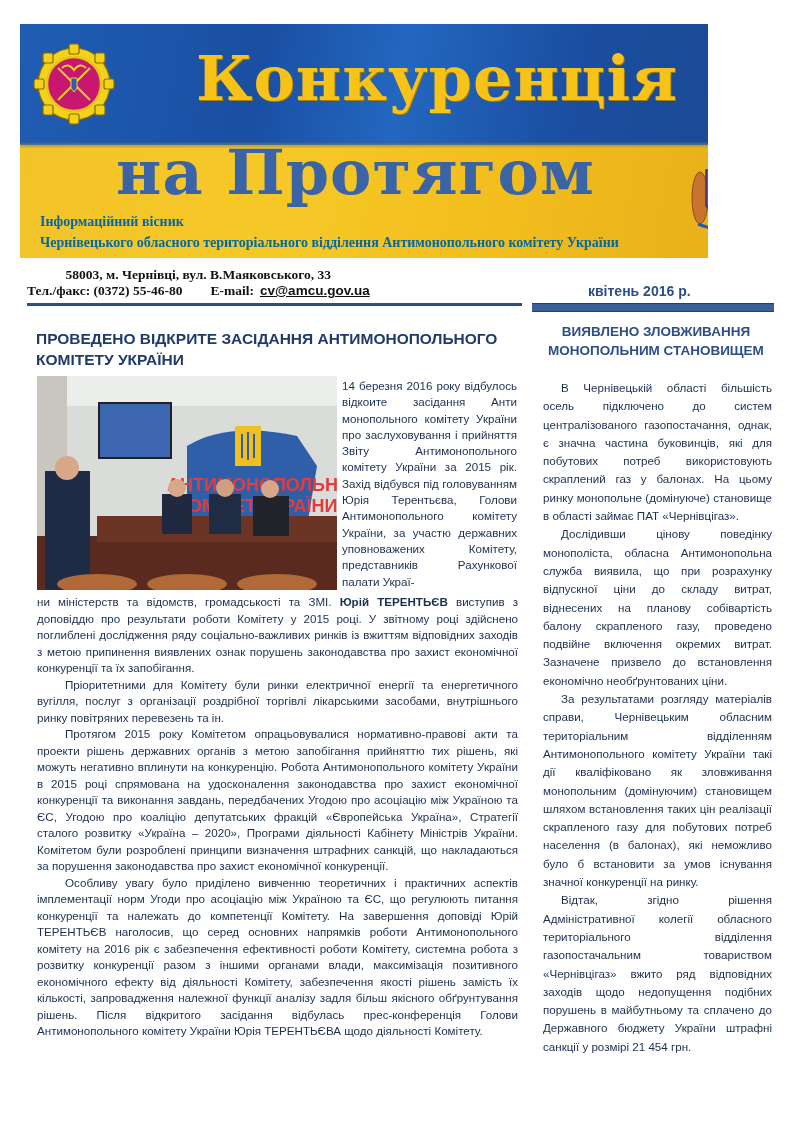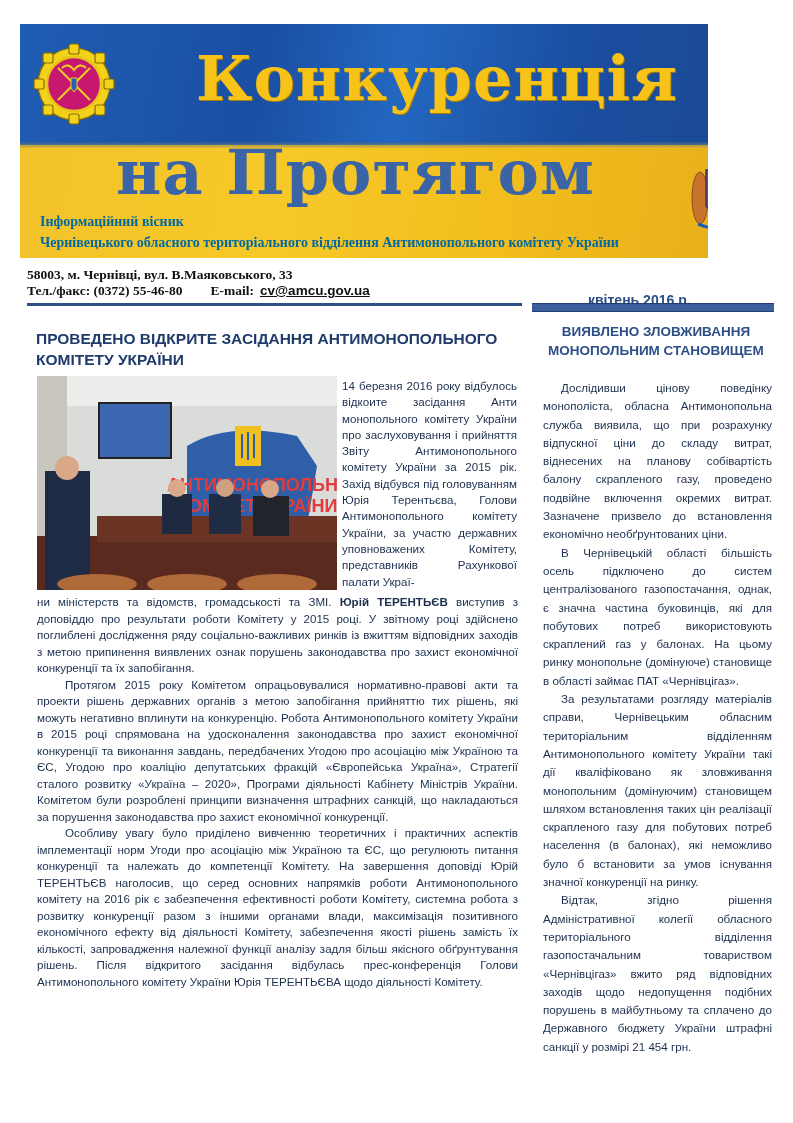--- a/index.html
+++ b/index.html
@@ -16,25 +16,25 @@
     .title1 { position: absolute; left: 176px; top: 24px; font-family: "DejaVu Serif", serif; font-weight: bold; font-size: 62px; letter-spacing: 1px; color: #f7c318; text-shadow: 1px 1px 0 #a67d0a; line-height: 1; }
     .title2 { position: absolute; left: 96px; top: 118px; font-family: "DejaVu Serif", serif; font-weight: bold; font-size: 62px; letter-spacing: 1px; color: #3a64a6; line-height: 1; }
     .subtitle1, .subtitle2 { position: absolute; left: 20px; font-family: "Liberation Serif", serif; font-weight: bold; font-size: 14px; color: #0369a1; }
     .subtitle1 { top: 190px; }
     .subtitle2 { top: 211px; }
 
     .emblem-left { position: absolute; left: 12px; top: 18px; width: 84px; height: 84px; }
     .emblem-right { position: absolute; left: 670px; top: 130px; width: 64px; height: 80px; }
 
     
-    .contact { position: absolute; left: 27px; top: 267px; font-family: "Liberation Serif", serif; font-weight: bold; font-size: 13.5px; color: #111; line-height: 16px; }
+    .contact { position: absolute; left: 27px; top: 267px; font-family: "Liberation Serif", serif; font-weight: bold; font-size: 13.5px; color: #111; line-height: 16px; text-align: center; }
     .contact .row2 { display: flex; gap: 4px; }
     .contact .email-label { margin-left: 24px; }
     .contact .email-link { font-family: "Liberation Sans", sans-serif; text-decoration: underline; color: #111; margin-left: 2px; }
-    .issue-date { position: absolute; left: 588px; top: 292px; font-family: "Liberation Sans", sans-serif; font-weight: bold; font-size: 14px; color: #2d4f86; }
+    .issue-date { position: absolute; left: 588px; top: 283px; font-family: "Liberation Sans", sans-serif; font-weight: bold; font-size: 14px; color: #2d4f86; }
 
     .rule-left { position: absolute; left: 27px; top: 303px; width: 495px; height: 3px; background: #2e4e86; }
     .rule-right { position: absolute; left: 532px; top: 303px; width: 242px; height: 7px; background: #3b5f9b; border-top: 1px solid #223f70; border-bottom: 1px solid #223f70; }
 
     
     .left-head { position: absolute; left: 36px; top: 328px; width: 480px; font-family: "Liberation Sans", sans-serif; font-weight: bold; font-size: 15.5px; line-height: 21px; color: #1f3a6b; }
     .photo { position: absolute; left: 37px; top: 376px; width: 300px; height: 214px; overflow: hidden; background: #cfd3d6; }
     .intro { position: absolute; left: 342px; top: 378px; width: 175px; font-family: "Liberation Sans", sans-serif; font-size: 11.6px; line-height: 16.3px; text-align: justify; color: #1c2f4f; }
     .body-left { position: absolute; left: 37px; top: 594px; width: 481px; font-family: "Liberation Sans", sans-serif; font-size: 11.6px; line-height: 16.5px; text-align: justify; color: #1c2f4f; }
     .body-left p { margin: 0; }
@@ -142,23 +142,24 @@
       <ellipse cx="150" cy="208" rx="40" ry="10"></ellipse>
       <ellipse cx="240" cy="208" rx="40" ry="10"></ellipse>
     </g>
   </svg>
 </div>
 
 <div class="intro">14 березня 2016 року відбулось відкоите засідання Анти монопольного комітету України про заслуховування і прийняття Звіту Антимонопольного комітету України за 2015 рік. Захід відбувся під головуванням Юрія Терентьєва, Голови Антимонопольного комітету України, за участю державних уповноважених Комітету, представників Рахункової палати Украї-</div>
 
 <div class="body-left">
   <p><span>ни міністерств та відомств, громадськості та ЗМІ. </span><b>Юрій ТЕРЕНТЬЄВ</b><span> виступив з доповіддю про результати роботи Комітету у 2015 році. У звітному році здійснено поглиблені дослідження ряду соціально-важливих ринків із вжиттям відповідних заходів з метою припинення виявлених ознак порушень законодавства про захист економічної конкуренції та їх запобігання.</span></p>
+  <p class="indent">Пріоритетними для Комітету були ринки електричної енергії та енергетичного вугілля, послуг з організації роздрібної торгівлі лікарськими засобами, внутрішнього ринку повітряних перевезень та ін.</p>
   <p class="indent">Протягом 2015 року Комітетом опрацьовувалися нормативно-правові акти та проекти рішень державних органів з метою запобігання прийняттю тих рішень, які можуть негативно вплинути на конкуренцію. Робота Антимонопольного комітету України в 2015 році спрямована на удосконалення законодавства про захист економічної конкуренції та виконання завдань, передбачених Угодою про асоціацію між Україною та ЄС, Угодою про коаліцію депутатських фракцій «Європейська Україна», Стратегії сталого розвитку «Україна – 2020», Програми діяльності Кабінету Міністрів України. Комітетом були розроблені принципи визначення штрафних санкцій, що накладаються за порушення законодавства про захист економічної конкуренції.</p>
   <p class="indent">Особливу увагу було приділено вивченню теоретичних і практичних аспектів імплементації норм Угоди про асоціацію між Україною та ЄС, що регулюють питання конкуренції та належать до компетенції Комітету. На завершення доповіді Юрій ТЕРЕНТЬЄВ наголосив, що серед основних напрямків роботи Антимонопольного комітету на 2016 рік є забезпечення ефективності роботи Комітету, системна робота з розвитку конкуренції разом з іншими органами влади, максимізація позитивного економічного ефекту від діяльності Комітету, забезпечення якості рішень замість їх кількості, запровадження належної функції аналізу задля більш якісного обґрунтування рішень. Після відкритого засідання відбулась прес-конференція Голови Антимонопольного комітету України Юрія ТЕРЕНТЬЄВА щодо діяльності Комітету.</p>
 </div>
 
 <div class="right-head">ВИЯВЛЕНО ЗЛОВЖИВАННЯ МОНОПОЛЬНИМ СТАНОВИЩЕМ</div>
 <div class="body-right">
+  <p>В Чернівецькій області більшість осель підключено до систем централізованого газопостачання, однак, є значна частина буковинців, які для побутових потреб використовують скраплений газ у балонах. На цьому ринку монопольне (домінуюче) становище в області займає ПАТ «Чернівцігаз».</p>
   <p>Дослідивши цінову поведінку монополіста, обласна Антимонопольна служба виявила, що при розрахунку відпускної ціни до складу витрат, віднесених на планову собівартість балону скрапленого газу, проведено подвійне включення окремих витрат. Зазначене призвело до встановлення економічно необґрунтованих ціни.</p>
-  <p>В Чернівецькій області більшість осель підключено до систем централізованого газопостачання, однак, є значна частина буковинців, які для побутових потреб використовують скраплений газ у балонах. На цьому ринку монопольне (домінуюче) становище в області займає ПАТ «Чернівцігаз».</p>
   <p>За результатами розгляду матеріалів справи, Чернівецьким обласним територіальним відділенням Антимонопольного комітету України такі дії кваліфіковано як зловживання монопольним (домінуючим) становищем шляхом встановлення таких цін реалізації скрапленого газу для побутових потреб населення (в балонах), які неможливо було б встановити за умов існування значної конкуренції на ринку.</p>
   <p>Відтак, згідно рішення Адміністративної колегії обласного територіального відділення газопостачальним товариством «Чернівцігаз» вжито ряд відповідних заходів щодо недопущення подібних порушень в майбутньому та сплачено до Державного бюджету України штрафні санкції у розмірі 21 454 грн.</p>
 </div>
 
 </body></html>

